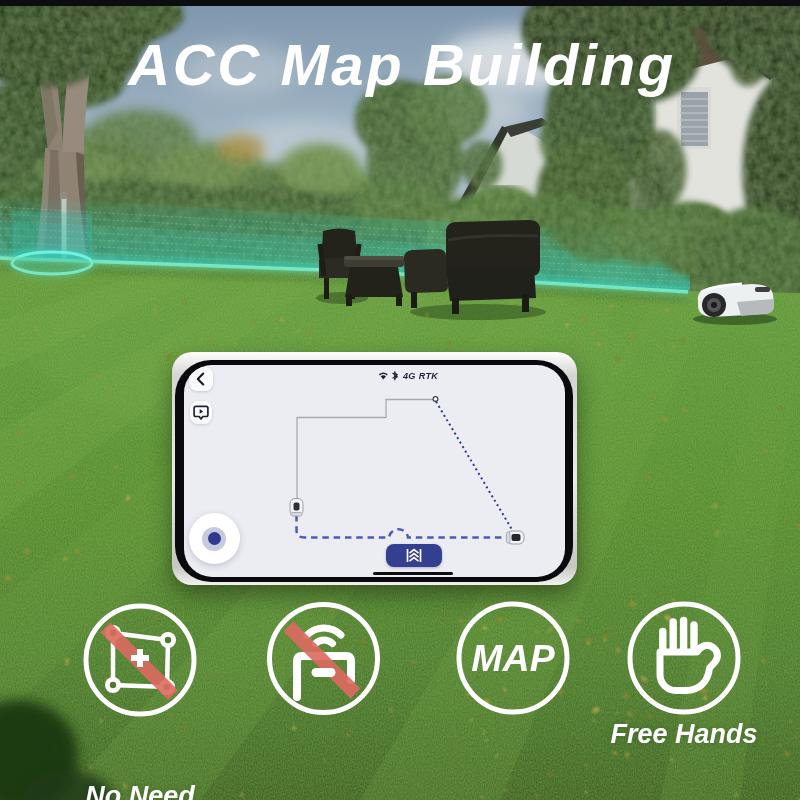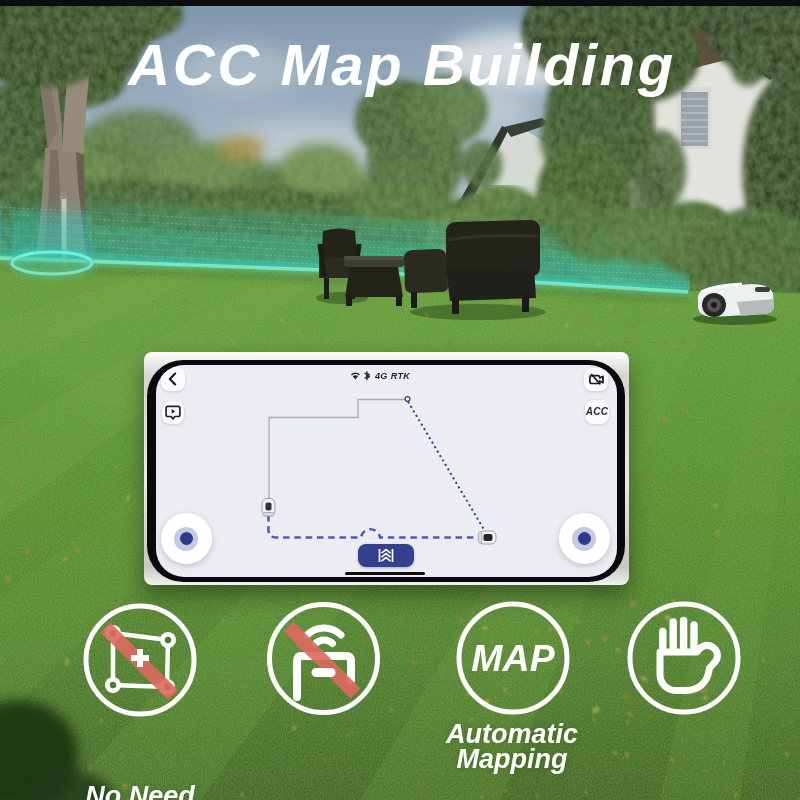--- a/index.html
+++ b/index.html
@@ -3,21 +3,21 @@
 <meta charset="utf-8">
 <style>
   html,body{margin:0;padding:0;background:#222;}
   #stage{position:relative;width:800px;height:800px;overflow:hidden;font-family:"Liberation Sans",sans-serif;font-style:italic;}
   #bg{position:absolute;left:0;top:0;}
   #title{position:absolute;left:2px;top:31px;width:800px;text-align:center;color:#fff;
     font-size:58px;font-weight:bold;letter-spacing:2.6px;}
   .lbl{position:absolute;color:#fff;font-weight:bold;font-size:27px;line-height:25px;text-align:center;
        text-shadow:0 0 6px rgba(20,50,20,.25);}
   
-  #phone{position:absolute;left:144px;top:352px;width:485px;height:233px;border-radius:8px;
+  #phone{position:absolute;left:172px;top:352px;width:405px;height:233px;border-radius:20px;
     background:linear-gradient(180deg,#ffffff,#d4d4d0 10%,#eaeae7 55%,#c6c6c2 92%,#f2f2ef);
     box-shadow:0 10px 22px rgba(10,25,8,.45);}
   #bezel{position:absolute;left:3px;top:8px;right:4px;bottom:3px;border-radius:36px;background:#0a0a0e;}
   #screen{position:absolute;left:12px;top:12.5px;right:12px;bottom:8.5px;border-radius:28px;background:#ecedf3;overflow:hidden;}
   .btn{position:absolute;background:#fbfbfd;border-radius:8px;box-shadow:0 1px 3px rgba(40,40,80,.18);}
   .joy{position:absolute;width:51px;height:51px;border-radius:50%;background:#fff;box-shadow:0 2px 6px rgba(60,60,100,.25);}
   .joy .ring{position:absolute;left:13.5px;top:13.5px;width:24px;height:24px;border-radius:50%;background:#c6cadf;}
   .joy .dot{position:absolute;left:19px;top:19px;width:13px;height:13px;border-radius:50%;background:#2e3a8c;}
   #gobtn{position:absolute;left:201.5px;top:179px;width:56px;height:23px;border-radius:8px;background:#333f8f;
      box-shadow:0 1px 3px rgba(40,40,80,.3);}
@@ -640,15 +640,15 @@
         <line x1="59.6" y1="22.5" x2="59.6" y2="51"></line>
         <line x1="70" y1="27" x2="70" y2="52"></line>
       </g>
     </g>
   </g>
 </svg>
 
 <div class="lbl" style="left:40px;top:736px;width:200px;margin-top:48px;">No Need<br>For Fencing</div>
 
 
-<div class="lbl" style="left:412px;top:722px;width:200px;">Automatic<br>Mapping</div>
-
+
+<div class="lbl" style="left:584px;top:722px;width:200px;">Free Hands</div>
 </div>
 
 </body></html>

